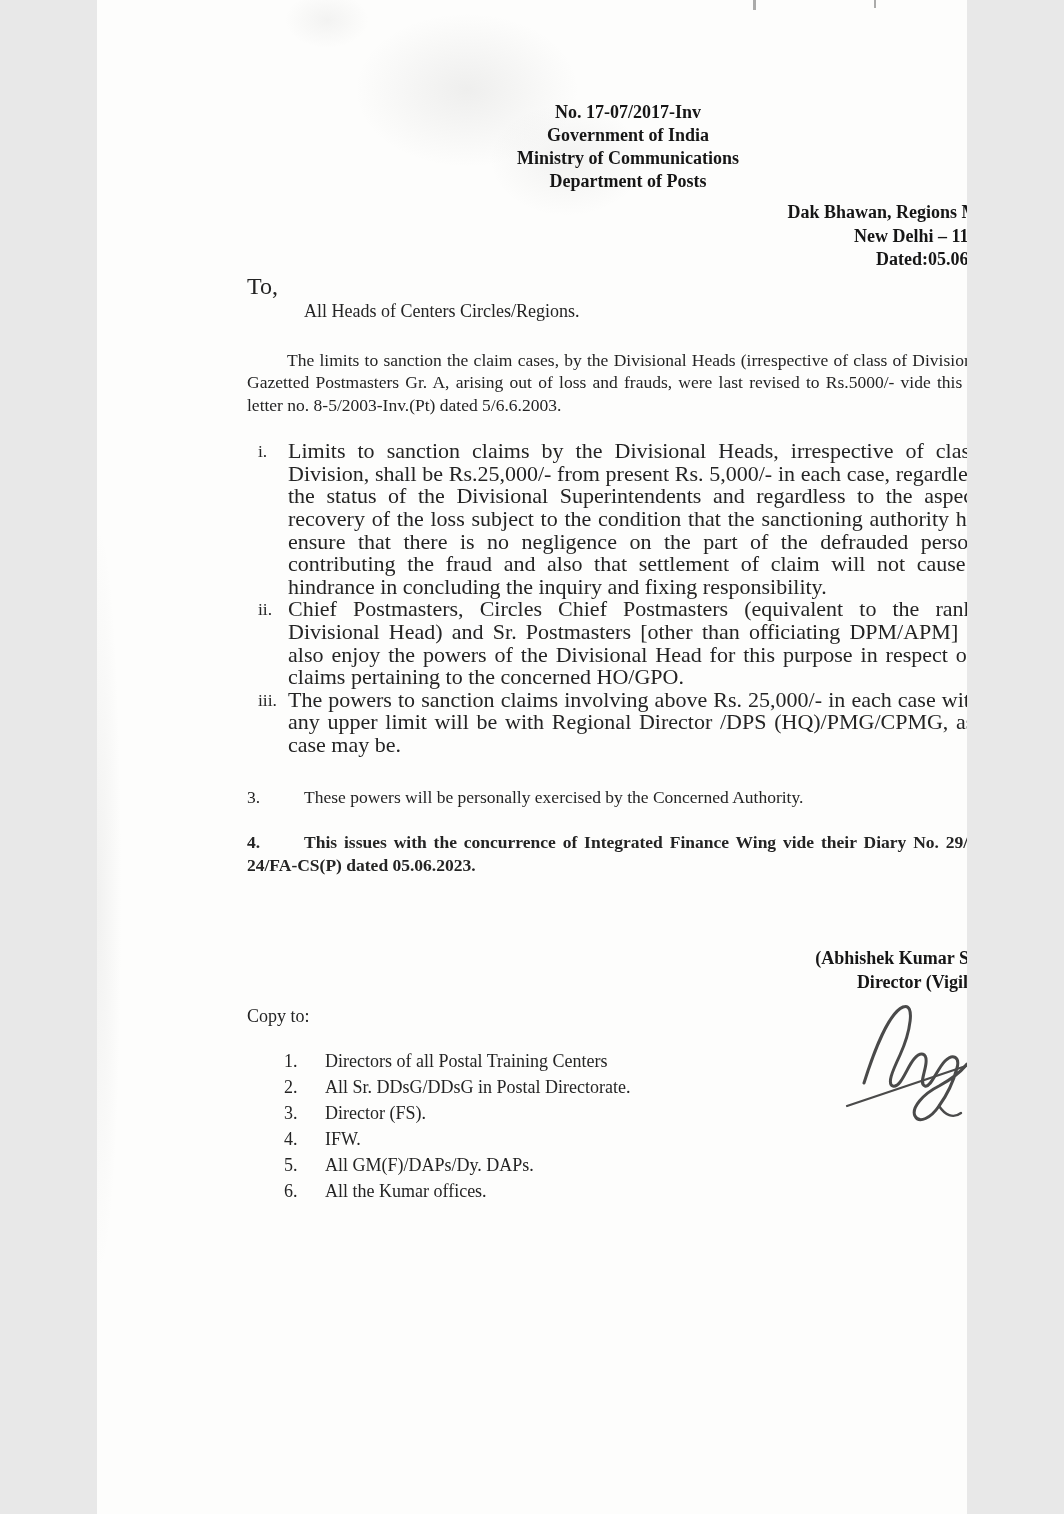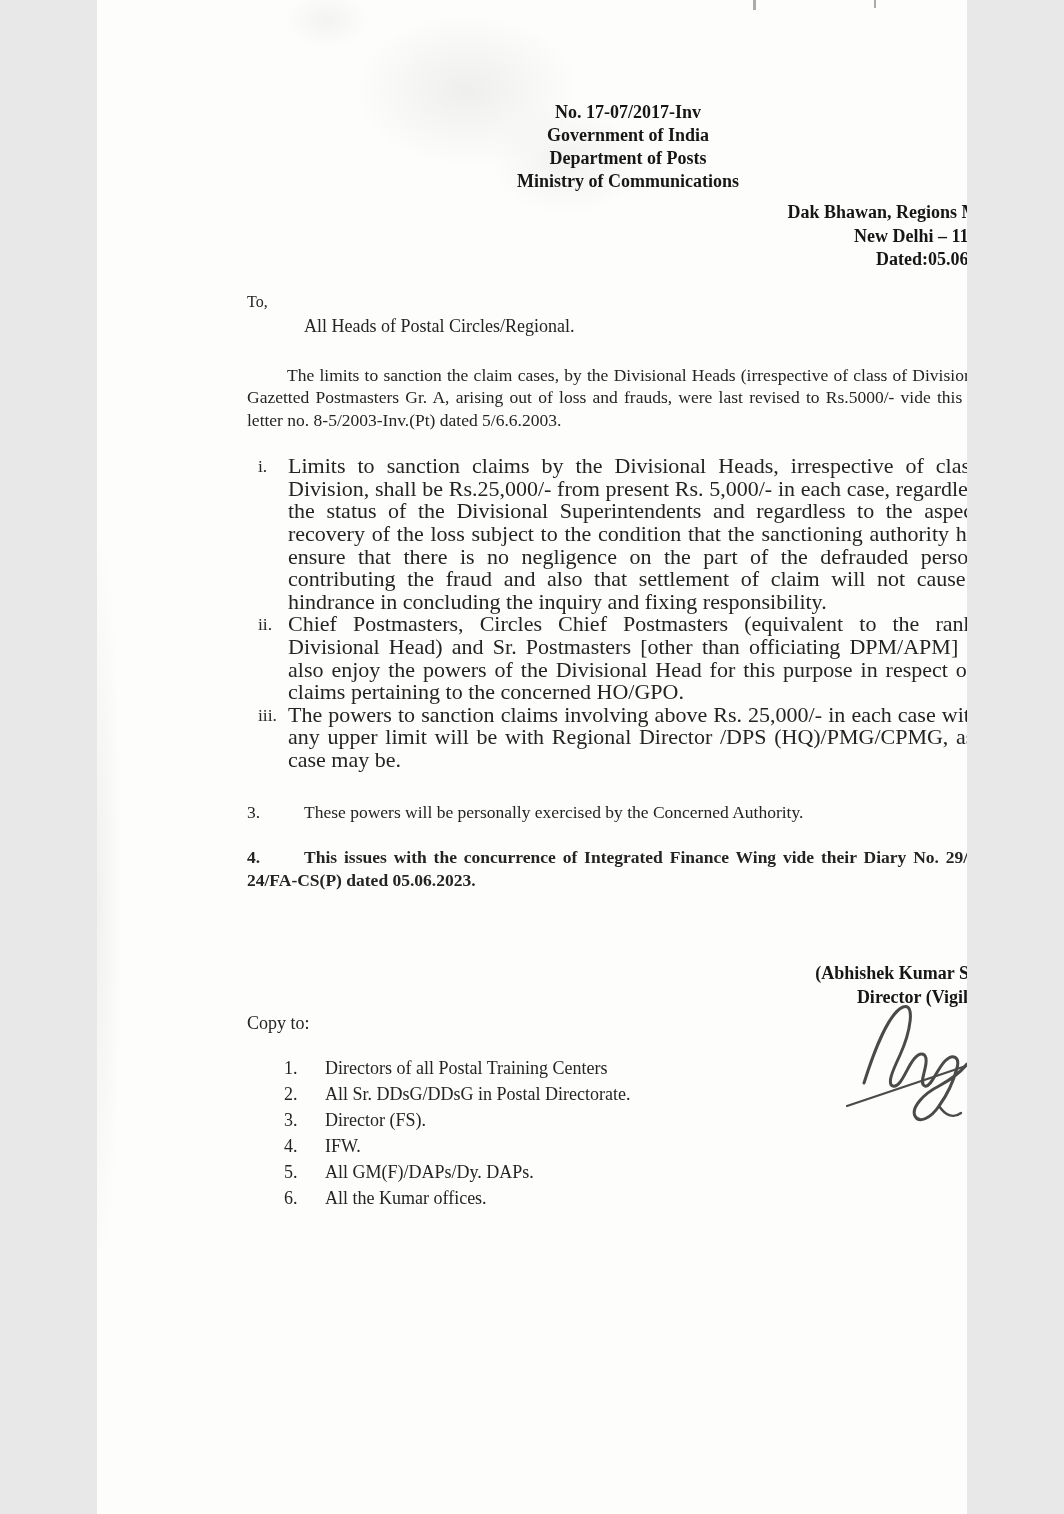--- a/index.html
+++ b/index.html
@@ -24,42 +24,42 @@
     left: 150px;
     top: 0;
     width: 762px;
   }
   .bold { font-weight: bold; color: #161616; }
   .center { text-align: center; }
   .right { text-align: right; }
   .justify { text-align: justify; }
   .header-block { margin-top: 101px; line-height: 23px; font-size: 18px; }
   .addr-block { margin-top: 8px; line-height: 23.5px; font-size: 18px; }
-  .to-label { margin-top: 18px; font-size: 16px; line-height: 23px; }
+  .to-label { margin-top: 3px; font-size: 24px; line-height: 23px; }
   .recipient { margin-left: 57px; margin-top: 2px; font-size: 18px; line-height: 23px; }
   .subject { margin: 27px 0 0 0; font-size: 17.5px; line-height: 23px; }
   .para { margin: 0; font-size: 17.5px; line-height: 22.6px; }
   .p1 { margin-top: 26px; text-indent: 40px; }
   .p2 { margin-top: 25px; }
   .p3 { margin-top: 29px; }
   .p4 { margin-top: 23px; font-weight: bold; }
   .pnum { display: inline-block; width: 57px; text-indent: 0; }
   .roman-list { margin-top: 24px; }
   .rrow { display: flex; align-items: flex-start; }
   .rmark {
     flex: 0 0 41px;
     padding-left: 11px;
     box-sizing: border-box;
     font-size: 17.5px;
     line-height: 22.6px;
   }
   .rtext { flex: 1 1 auto; font-size: 22px; line-height: 22.6px; }
   .sig-space { position: relative; height: 71px; }
   .sig-name-block { line-height: 23.5px; font-size: 18px; }
-  .copy-label { margin-top: 3px; font-size: 18px; line-height: 23px; }
+  .copy-label { margin-top: 11px; font-size: 18px; line-height: 23px; }
   .copy-list { margin-top: 20px; }
   .crow { display: flex; align-items: flex-start; margin-left: 37px; }
   .cmark { flex: 0 0 41px; font-size: 18px; line-height: 26px; }
   .ctext { flex: 1 1 auto; font-size: 18px; line-height: 26px; }
   .signature-svg {
     position: absolute;
     left: 722px;
     top: 993px;
     width: 272px;
     height: 152px;
@@ -75,32 +75,32 @@
 <div class="page">
 
   <div class="artifact-tick tick1"></div>
   <div class="artifact-tick tick2"></div>
 
   <div class="content">
 
     <div class="header-block center bold">
       <div>No. 17-07/2017-Inv</div>
       <div>Government of India</div>
+      <div>Ministry of Communications</div>
       <div>Department of Posts</div>
-      <div>Ministry of Communications</div>
     </div>
 
     <div class="addr-block right bold">
       <div>Dak Bhawan, Regions Marg,</div>
       <div>New Delhi – 110001.</div>
       <div>Dated:05.06.2023</div>
     </div>
 
     <div class="to-label">To,</div>
-    <div class="recipient">All Heads of Postal Circles/Regional.</div>
+    <div class="recipient">All Heads of Centers Circles/Regions.</div>
 
 
     <p class="para p1 justify">The limits to sanction the claim cases, by the Divisional Heads (irrespective of class of Division) and Gazetted Postmasters Gr. A, arising out of loss and frauds, were last revised to Rs.5000/- vide this office letter no. 8-5/2003-Inv.(Pt) dated 5/6.6.2003.</p>
 
 
     <div class="roman-list">
       <div class="rrow">
         <span class="rmark">i.</span>
         <div class="rtext justify">Limits to sanction claims by the Divisional Heads, irrespective of class of Division, shall be Rs.25,000/- from present Rs. 5,000/- in each case, regardless of the status of the Divisional Superintendents and regardless to the aspect of recovery of the loss subject to the condition that the sanctioning authority has to ensure that there is no negligence on the part of the defrauded person in contributing the fraud and also that settlement of claim will not cause any hindrance in concluding the inquiry and fixing responsibility.</div>
       </div>

